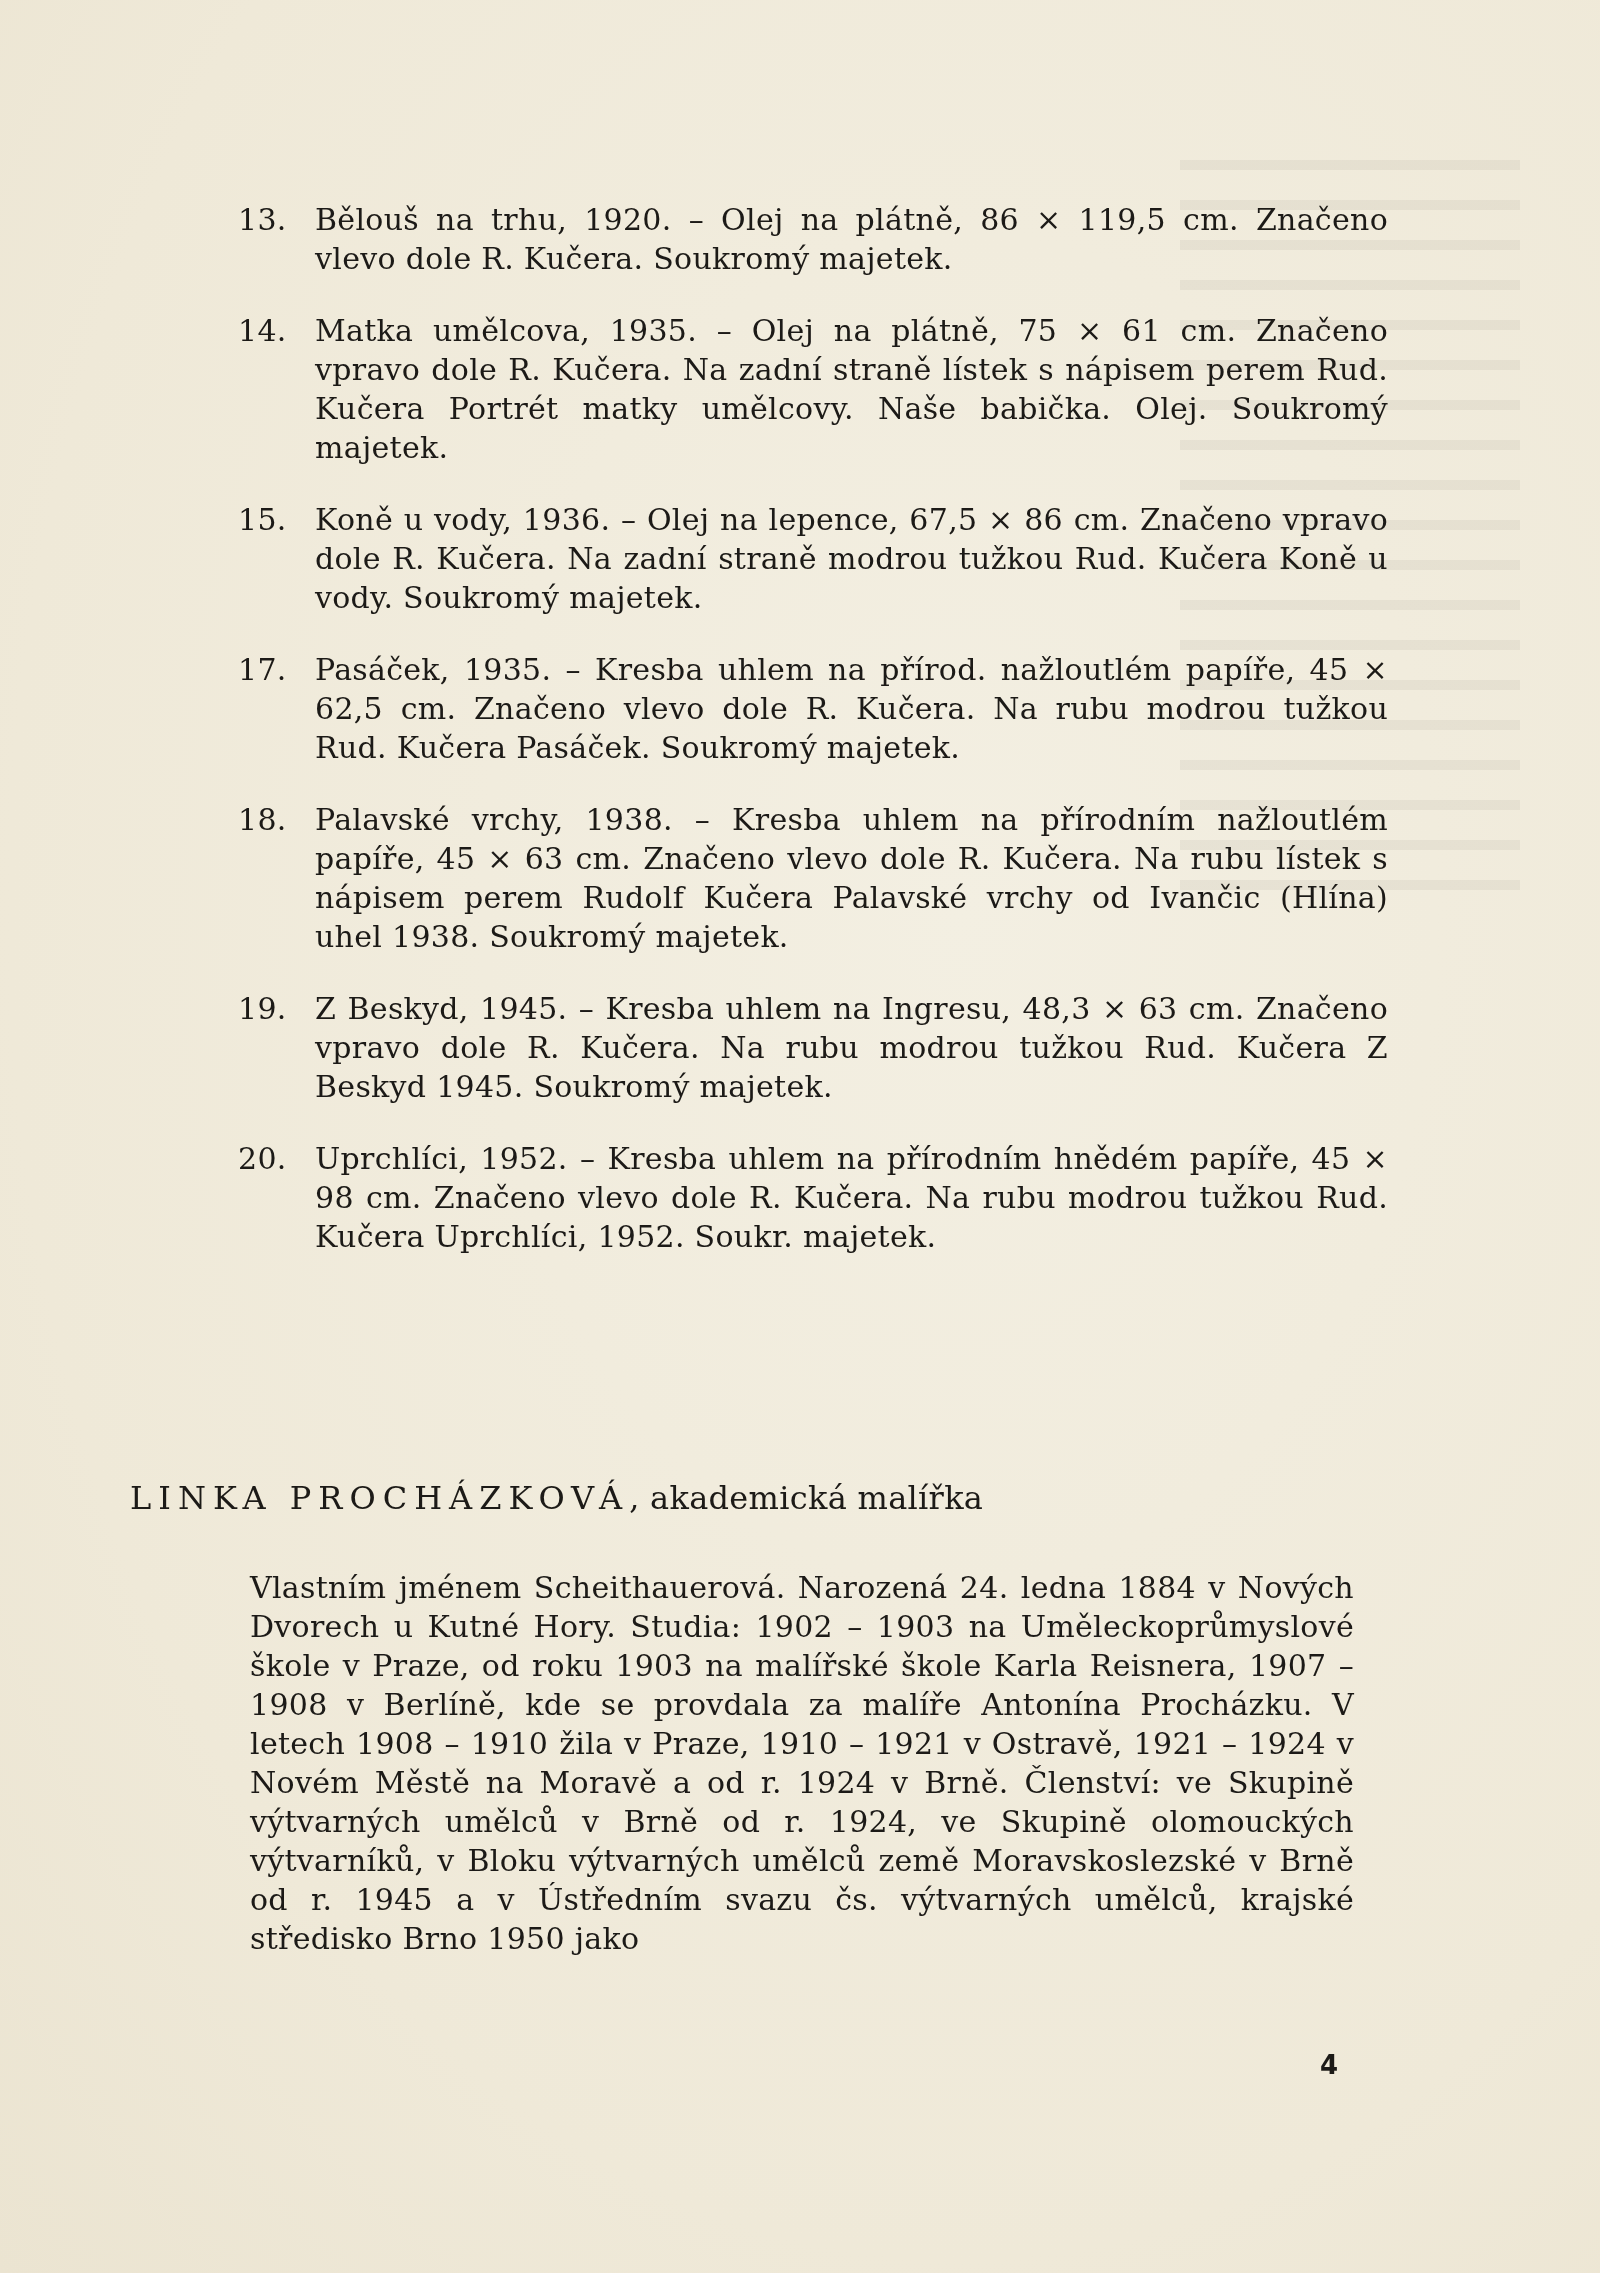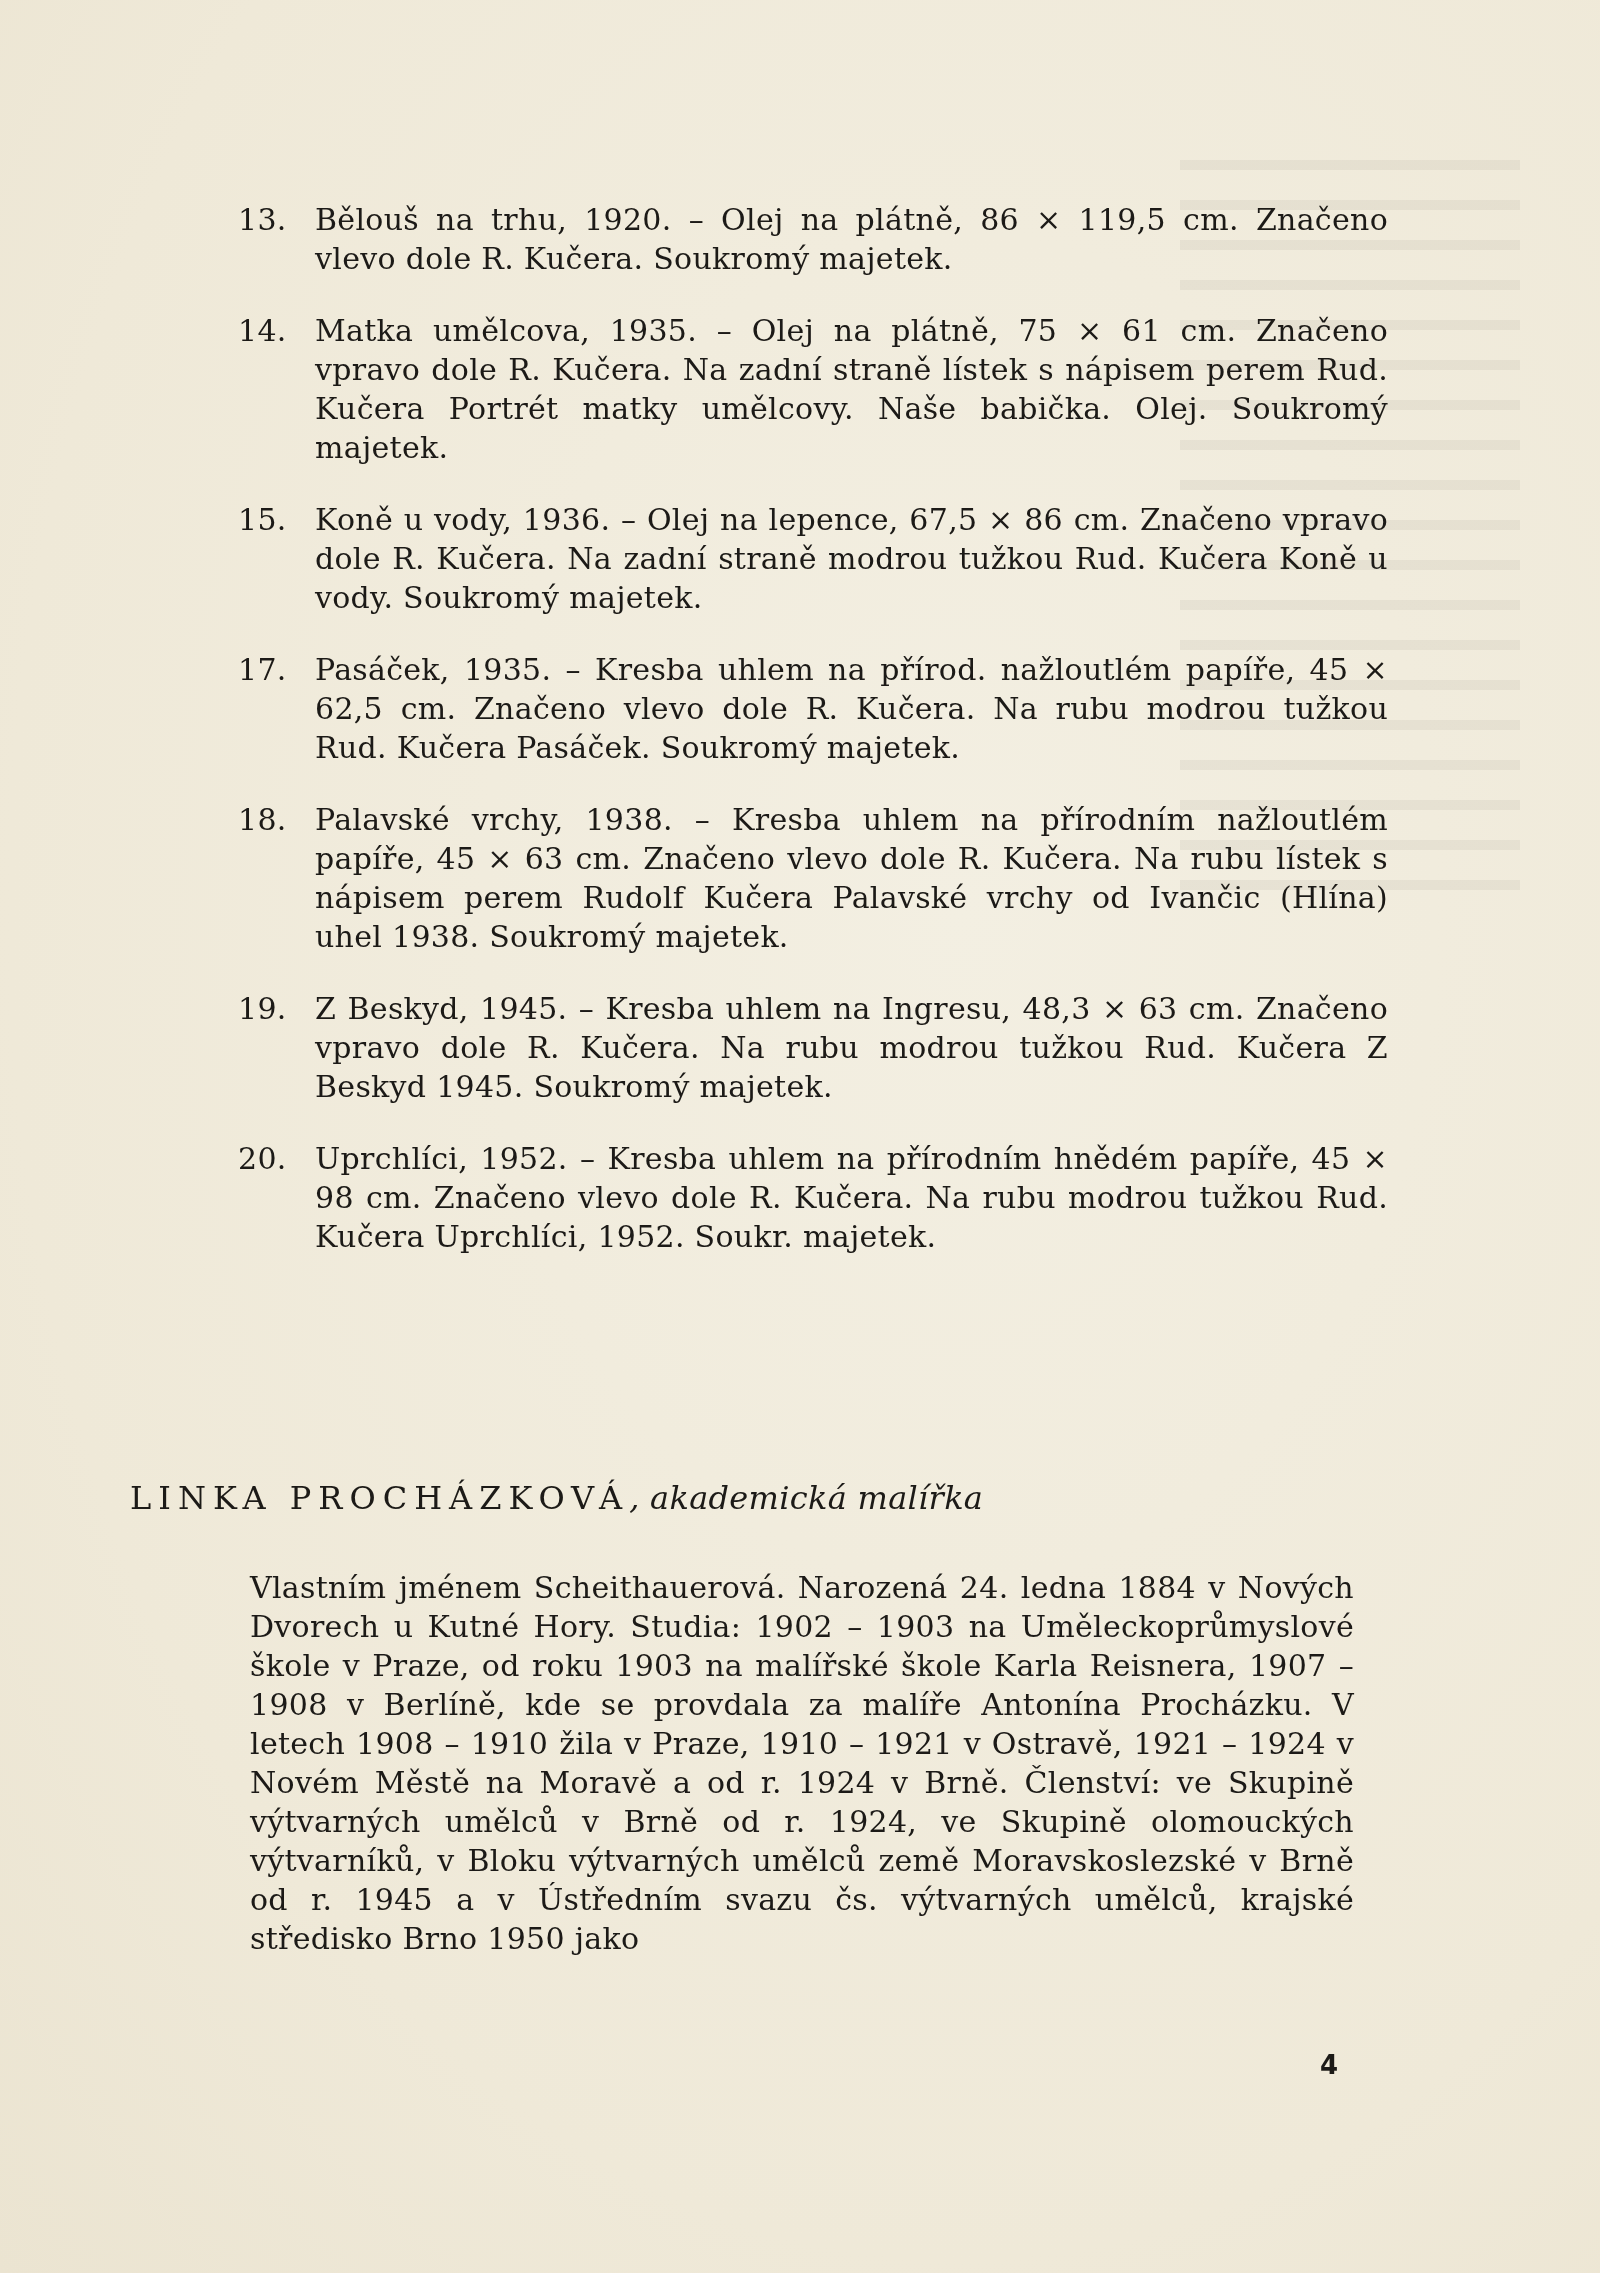--- a/index.html
+++ b/index.html
@@ -35,21 +35,21 @@
   .entry .num {
     position: absolute; left: 0; top: 0;
     width: 70px;
   }
   .entry .txt { display: block; }
   .artist-heading {
     position: absolute; left: 130px; top: 1478px; width: 1200px;
     font-size: 32px; line-height: 40px;
   }
   .artist-heading .name { letter-spacing: 7px; text-align: center; }
-  .artist-heading .role { letter-spacing: 0.3px; font-style: italic; }
+  .artist-heading .role { letter-spacing: 0.3px; }
   .bio {
     position: absolute; left: 250px; top: 1568px; width: 1104px;
     font-size: 30px; line-height: 39px;
     text-align: justify;
     text-indent: 0;
     letter-spacing: 0.3px;
   }
   .page-number {
     position: absolute; left: 1320px; top: 2050px;
     font-family: "DejaVu Sans", sans-serif;

